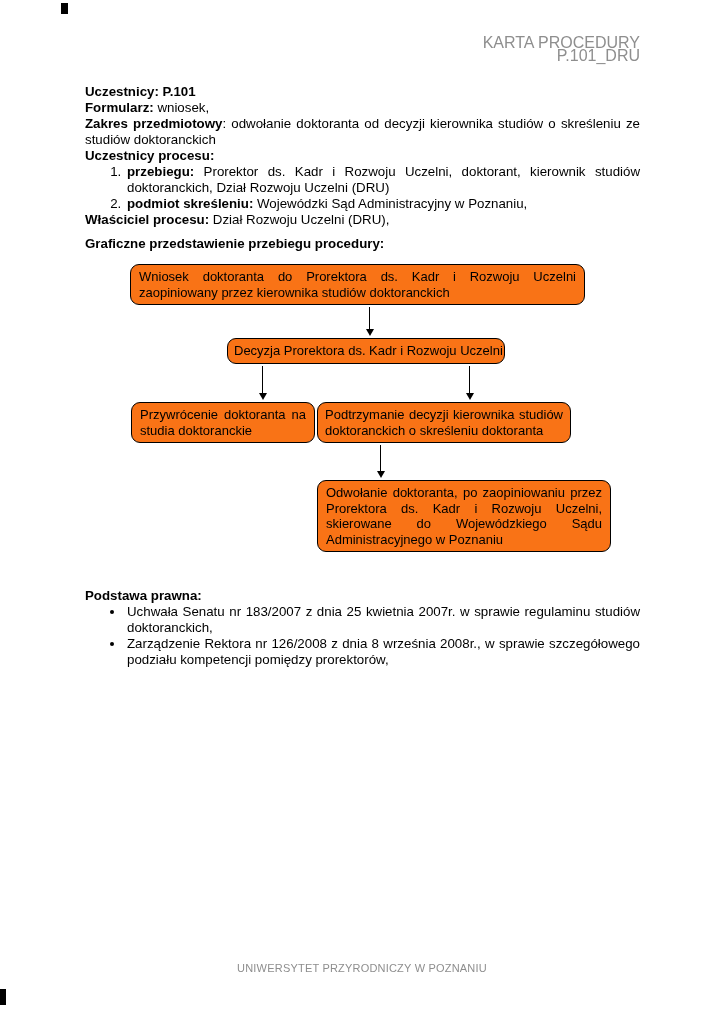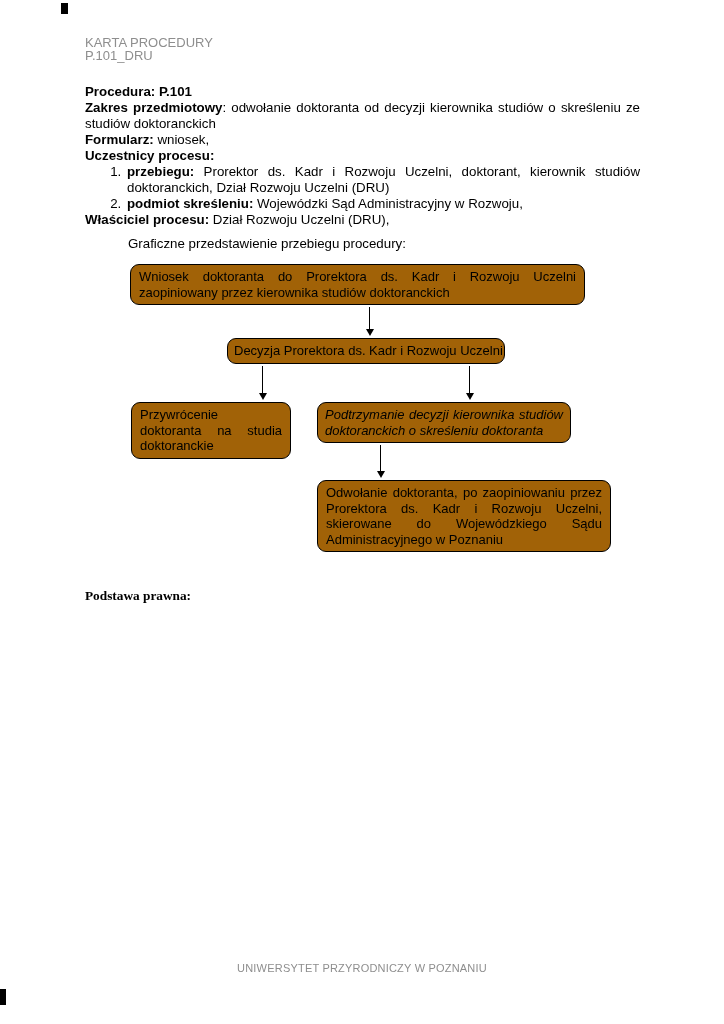--- a/index.html
+++ b/index.html
@@ -6,62 +6,62 @@
   .page {
     position:relative;
     width:724px; height:1024px;
     background:#ffffff;
     font-family:"Liberation Sans", sans-serif;
     font-size:13.3px; line-height:16px; color:#000;
     overflow:hidden;
   }
   .content { position:absolute; left:85px; width:555px; top:36px; }
 
-  .doc-header { text-align:left; color:#8e8e8e; font-size:13px; line-height:13px; margin-bottom:22px; }
+  .doc-header { text-align:right; color:#8e8e8e; font-size:16px; line-height:13px; margin-bottom:22px; }
 
   .para { text-align:justify; margin:0; }
   .b { font-weight:bold; }
 
   ol.participants { margin:0; padding-left:40px; }
   ol.participants li { text-align:justify; padding-left:2px; }
 
-  .diagram-heading { font-weight:normal; margin-top:8px;margin-left:43px; }
+  .diagram-heading { font-weight:bold; margin-top:8px; }
 
   .flowchart { position:relative; height:300px; margin-top:12px; }
   .node {
     position:absolute;
     border:1.4px solid #000; border-radius:9px;
-    background:#a16207;
+    background:#f97316;
     padding:4px 8px;
     font-size:13px; line-height:15.5px;
     box-sizing:border-box;
     text-align:justify;
   }
   .node-wniosek      { left:45px;  top:0;     width:455px; }
   .node-decyzja      { left:142px; top:74px;  width:278px; text-align:right; white-space:nowrap; padding:4px 6px; }
-  .node-przywrocenie { left:46px;  top:138px; width:160px; }
-  .node-podtrzymanie { left:232px; top:138px; width:254px; padding:4px 7px;font-style:italic; }
+  .node-przywrocenie { left:46px;  top:138px; width:184px; }
+  .node-podtrzymanie { left:232px; top:138px; width:254px; padding:4px 7px; }
   .node-odwolanie    { left:232px; top:216px; width:294px; }
 
   .arrow { position:absolute; width:9px; }
   .arrow::before {
     content:""; position:absolute; left:3.7px; top:0; bottom:6px;
     width:1.5px; background:#000;
   }
   .arrow::after {
     content:""; position:absolute; left:0.5px; bottom:0;
     border-left:4px solid transparent; border-right:4px solid transparent;
     border-top:7px solid #000;
   }
   .arrow-1 { left:280px; top:43px;  height:29px; }
   .arrow-2 { left:173px; top:102px; height:34px; }
   .arrow-3 { left:380px; top:102px; height:34px; }
   .arrow-4 { left:291px; top:181px; height:33px; }
 
-  .legal-heading { font-weight:bold; margin-top:24px;font-family:Liberation Serif, serif; }
+  .legal-heading { font-weight:bold; margin-top:24px; }
   ul.legal { margin:0; padding-left:40px; list-style-type:disc; }
   ul.legal li { text-align:justify; padding-left:2px; }
 
   .doc-footer {
     position:absolute; left:0; right:0; bottom:48px;
     text-align:center; color:#8e8e8e; font-size:11px; letter-spacing:0.2px;margin-top:32px;
   }
 
   .artifact { position:absolute; background:#000; }
   .artifact-top    { left:61px; top:3px;   width:7px; height:11px; }
@@ -75,49 +75,53 @@
   <div class="artifact artifact-top"></div>
   <div class="artifact artifact-bottom"></div>
 
   <div class="content">
 
     <div class="doc-header">
       <div>KARTA PROCEDURY</div>
       <div>P.101_DRU</div>
     </div>
 
-    <p class="para"><span class="b">Procedura:</span> <span class="b">P.101</span></p>
+    <p class="para"><span class="b">Uczestnicy:</span> <span class="b">P.101</span></p>
+
+    <p class="para"><span class="b">Formularz:</span> <span>wniosek,</span></p>
 
     <p class="para"><span class="b">Zakres przedmiotowy</span><span>: odwołanie doktoranta od decyzji kierownika studiów o skreśleniu ze studiów doktoranckich</span></p>
-
-    <p class="para"><span class="b">Formularz:</span> <span>wniosek,</span></p>
 
     <p class="para b">Uczestnicy procesu:</p>
 
     <ol class="participants">
       <li><span class="b">przebiegu:</span> <span>Prorektor ds. Kadr i Rozwoju Uczelni, doktorant, kierownik studiów doktoranckich, Dział Rozwoju Uczelni (DRU)</span></li>
-      <li><span class="b">podmiot skreśleniu:</span> <span>Wojewódzki Sąd Administracyjny w Rozwoju,</span></li>
+      <li><span class="b">podmiot skreśleniu:</span> <span>Wojewódzki Sąd Administracyjny w Poznaniu,</span></li>
     </ol>
 
     <p class="para"><span class="b">Właściciel procesu:</span> <span>Dział Rozwoju Uczelni (DRU),</span></p>
 
     <p class="para diagram-heading">Graficzne przedstawienie przebiegu procedury:</p>
 
     <div class="flowchart">
       <div class="node node-wniosek">Wniosek doktoranta do Prorektora ds. Kadr i Rozwoju Uczelni zaopiniowany przez kierownika studiów doktoranckich</div>
       <div class="arrow arrow-1"></div>
       <div class="node node-decyzja">Decyzja Prorektora ds. Kadr i Rozwoju Uczelni</div>
       <div class="arrow arrow-2"></div>
       <div class="arrow arrow-3"></div>
       <div class="node node-przywrocenie">Przywrócenie doktoranta na studia doktoranckie</div>
       <div class="node node-podtrzymanie">Podtrzymanie decyzji kierownika studiów doktoranckich o skreśleniu doktoranta</div>
       <div class="arrow arrow-4"></div>
       <div class="node node-odwolanie">Odwołanie doktoranta, po zaopiniowaniu przez Prorektora ds. Kadr i Rozwoju Uczelni, skierowane do Wojewódzkiego Sądu Administracyjnego w Poznaniu</div>
     </div>
 
     <p class="para legal-heading">Podstawa prawna:</p>
 
+    <ul class="legal">
+      <li>Uchwała Senatu nr 183/2007 z dnia 25 kwietnia 2007r. w sprawie regulaminu studiów doktoranckich,</li>
+      <li>Zarządzenie Rektora nr 126/2008 z dnia 8 września 2008r., w sprawie szczegółowego podziału kompetencji pomiędzy prorektorów,</li>
+    </ul>
 
   </div>
 
   <div class="doc-footer">UNIWERSYTET PRZYRODNICZY W POZNANIU</div>
 
 </div>
 
 </body></html>

